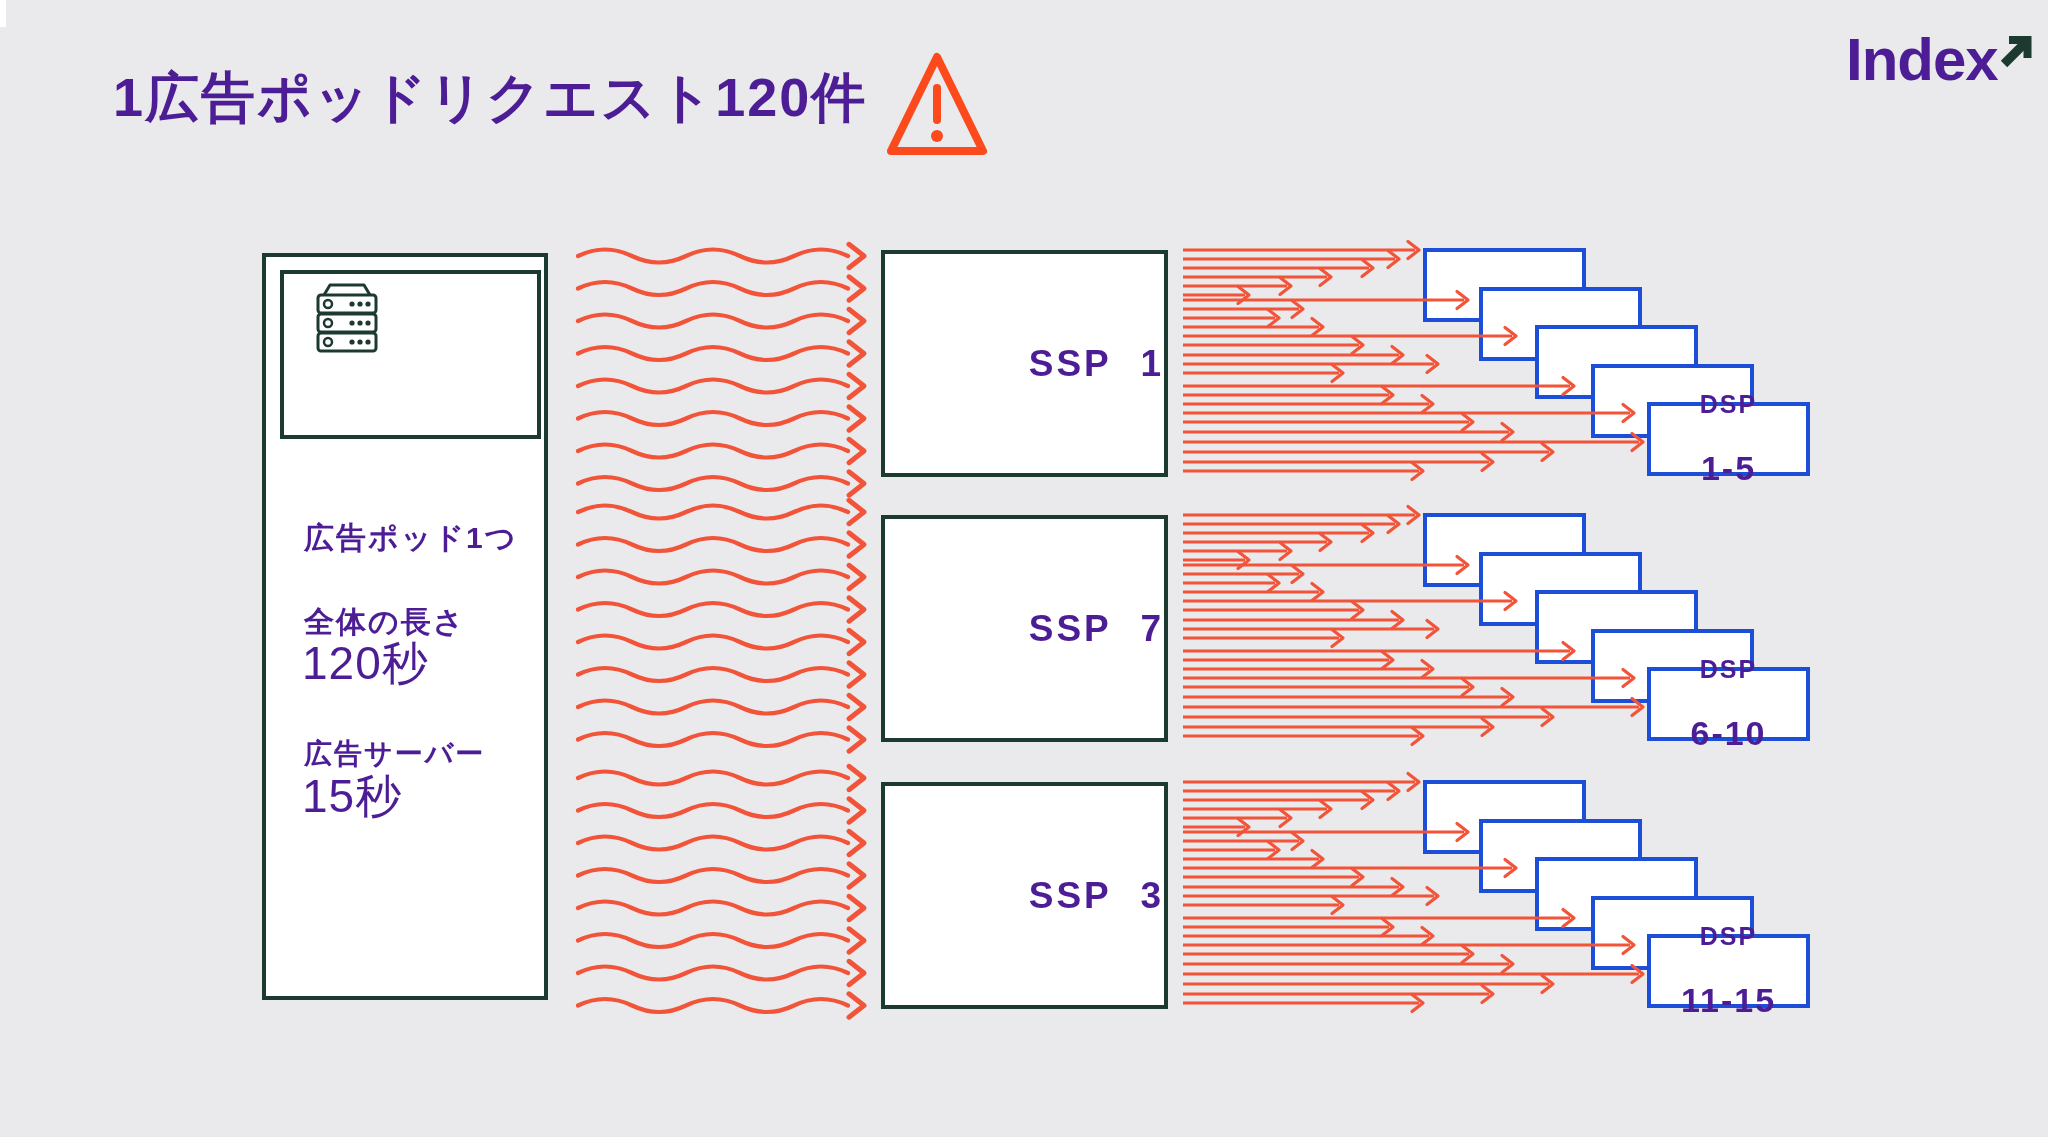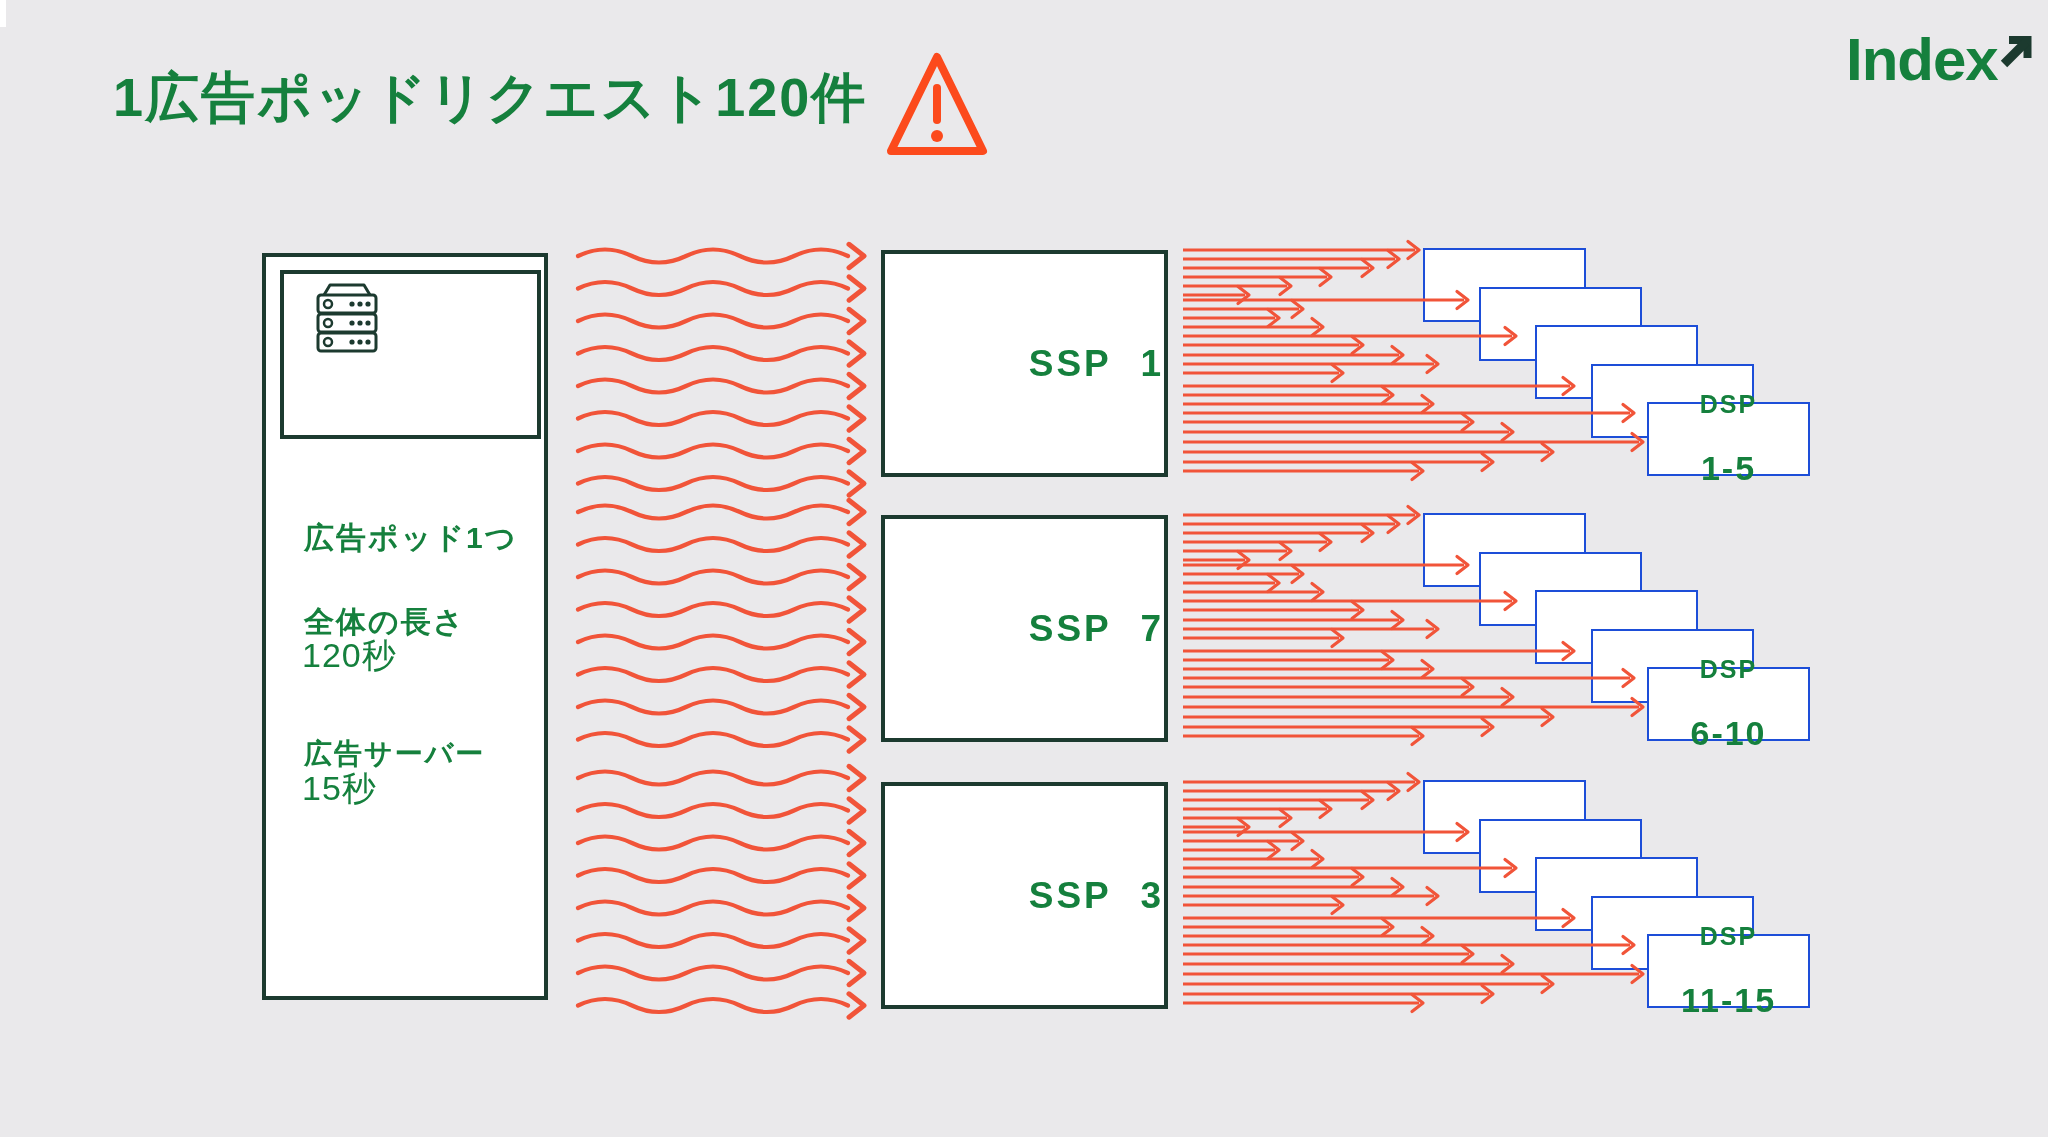--- a/index.html
+++ b/index.html
@@ -1,20 +1,20 @@
 <!DOCTYPE html>
 <html><head>
 <meta charset="utf-8">
 <style>
   html,body{margin:0;padding:0;background:#cfcfd2;}
   .canvas{
     position:relative;width:2048px;height:1137px;overflow:hidden;
     background:#eae9eb;
     font-family:"Liberation Sans","DejaVu Sans",sans-serif;
-    color:#15803d;
+    color:#4c1d95;
   }
   .corner-artifact{position:absolute;left:0;top:0;width:6px;height:27px;background:#ffffff;}
   .title{
     position:absolute;left:113px;top:62px;
     font-size:54px;font-weight:700;letter-spacing:2px;white-space:nowrap;
   }
   .warn{position:absolute;left:885px;top:48px;}
   .brand{position:absolute;left:1846px;top:30px;display:flex;align-items:flex-start;}
   .brand-text{font-size:60px;font-weight:600;letter-spacing:-1px;line-height:1;}
   .brand-mark{margin-left:2px;margin-top:4px;}
@@ -27,31 +27,31 @@
     position:absolute;left:14px;top:13px;width:261px;height:169px;
     border:4px solid #1c3a2f;box-sizing:border-box;background:#ffffff;
   }
   .server-box svg{position:absolute;left:30px;top:8px;}
   .server-label{
     position:absolute;left:0;top:118px;width:100%;text-align:center;
     font-size:29px;font-weight:600;letter-spacing:2px;
   }
   .pline{position:absolute;left:38px;font-size:30px;font-weight:600;letter-spacing:2px;white-space:nowrap;margin-top:8px;}
   .pline.small{font-size:28px;}
-  .pval{position:absolute;left:36px;font-size:34px;font-weight:500;letter-spacing:1px;white-space:nowrap;}
+  .pval{position:absolute;left:36px;font-size:46px;font-weight:500;letter-spacing:1px;white-space:nowrap;}
 
   .ssp-box{
     position:absolute;left:881px;width:287px;height:227px;
     background:#ffffff;border:4px solid #1c3a2f;box-sizing:border-box;
     display:flex;align-items:center;justify-content:flex-end;
   }
   .ssp-label{font-size:37px;font-weight:600;letter-spacing:3px;word-spacing:16px;}
 
   .dsp-box{
-    position:absolute;background:#ffffff;border:2px solid #1d4ed8;box-sizing:border-box;gap:31px;
+    position:absolute;background:#ffffff;border:4px solid #1d4ed8;box-sizing:border-box;gap:31px;
   }
   .dsp-box.front{display:flex;flex-direction:column;align-items:center;justify-content:center;}
   .dsp-l1{font-size:25px;font-weight:600;letter-spacing:2px;line-height:1.1;}
   .dsp-l2{font-size:34px;font-weight:600;letter-spacing:2px;line-height:1.1;}
 
   .arrows{position:absolute;left:0;top:0;pointer-events:none;}
 </style>
 </head>
 <body>
 

